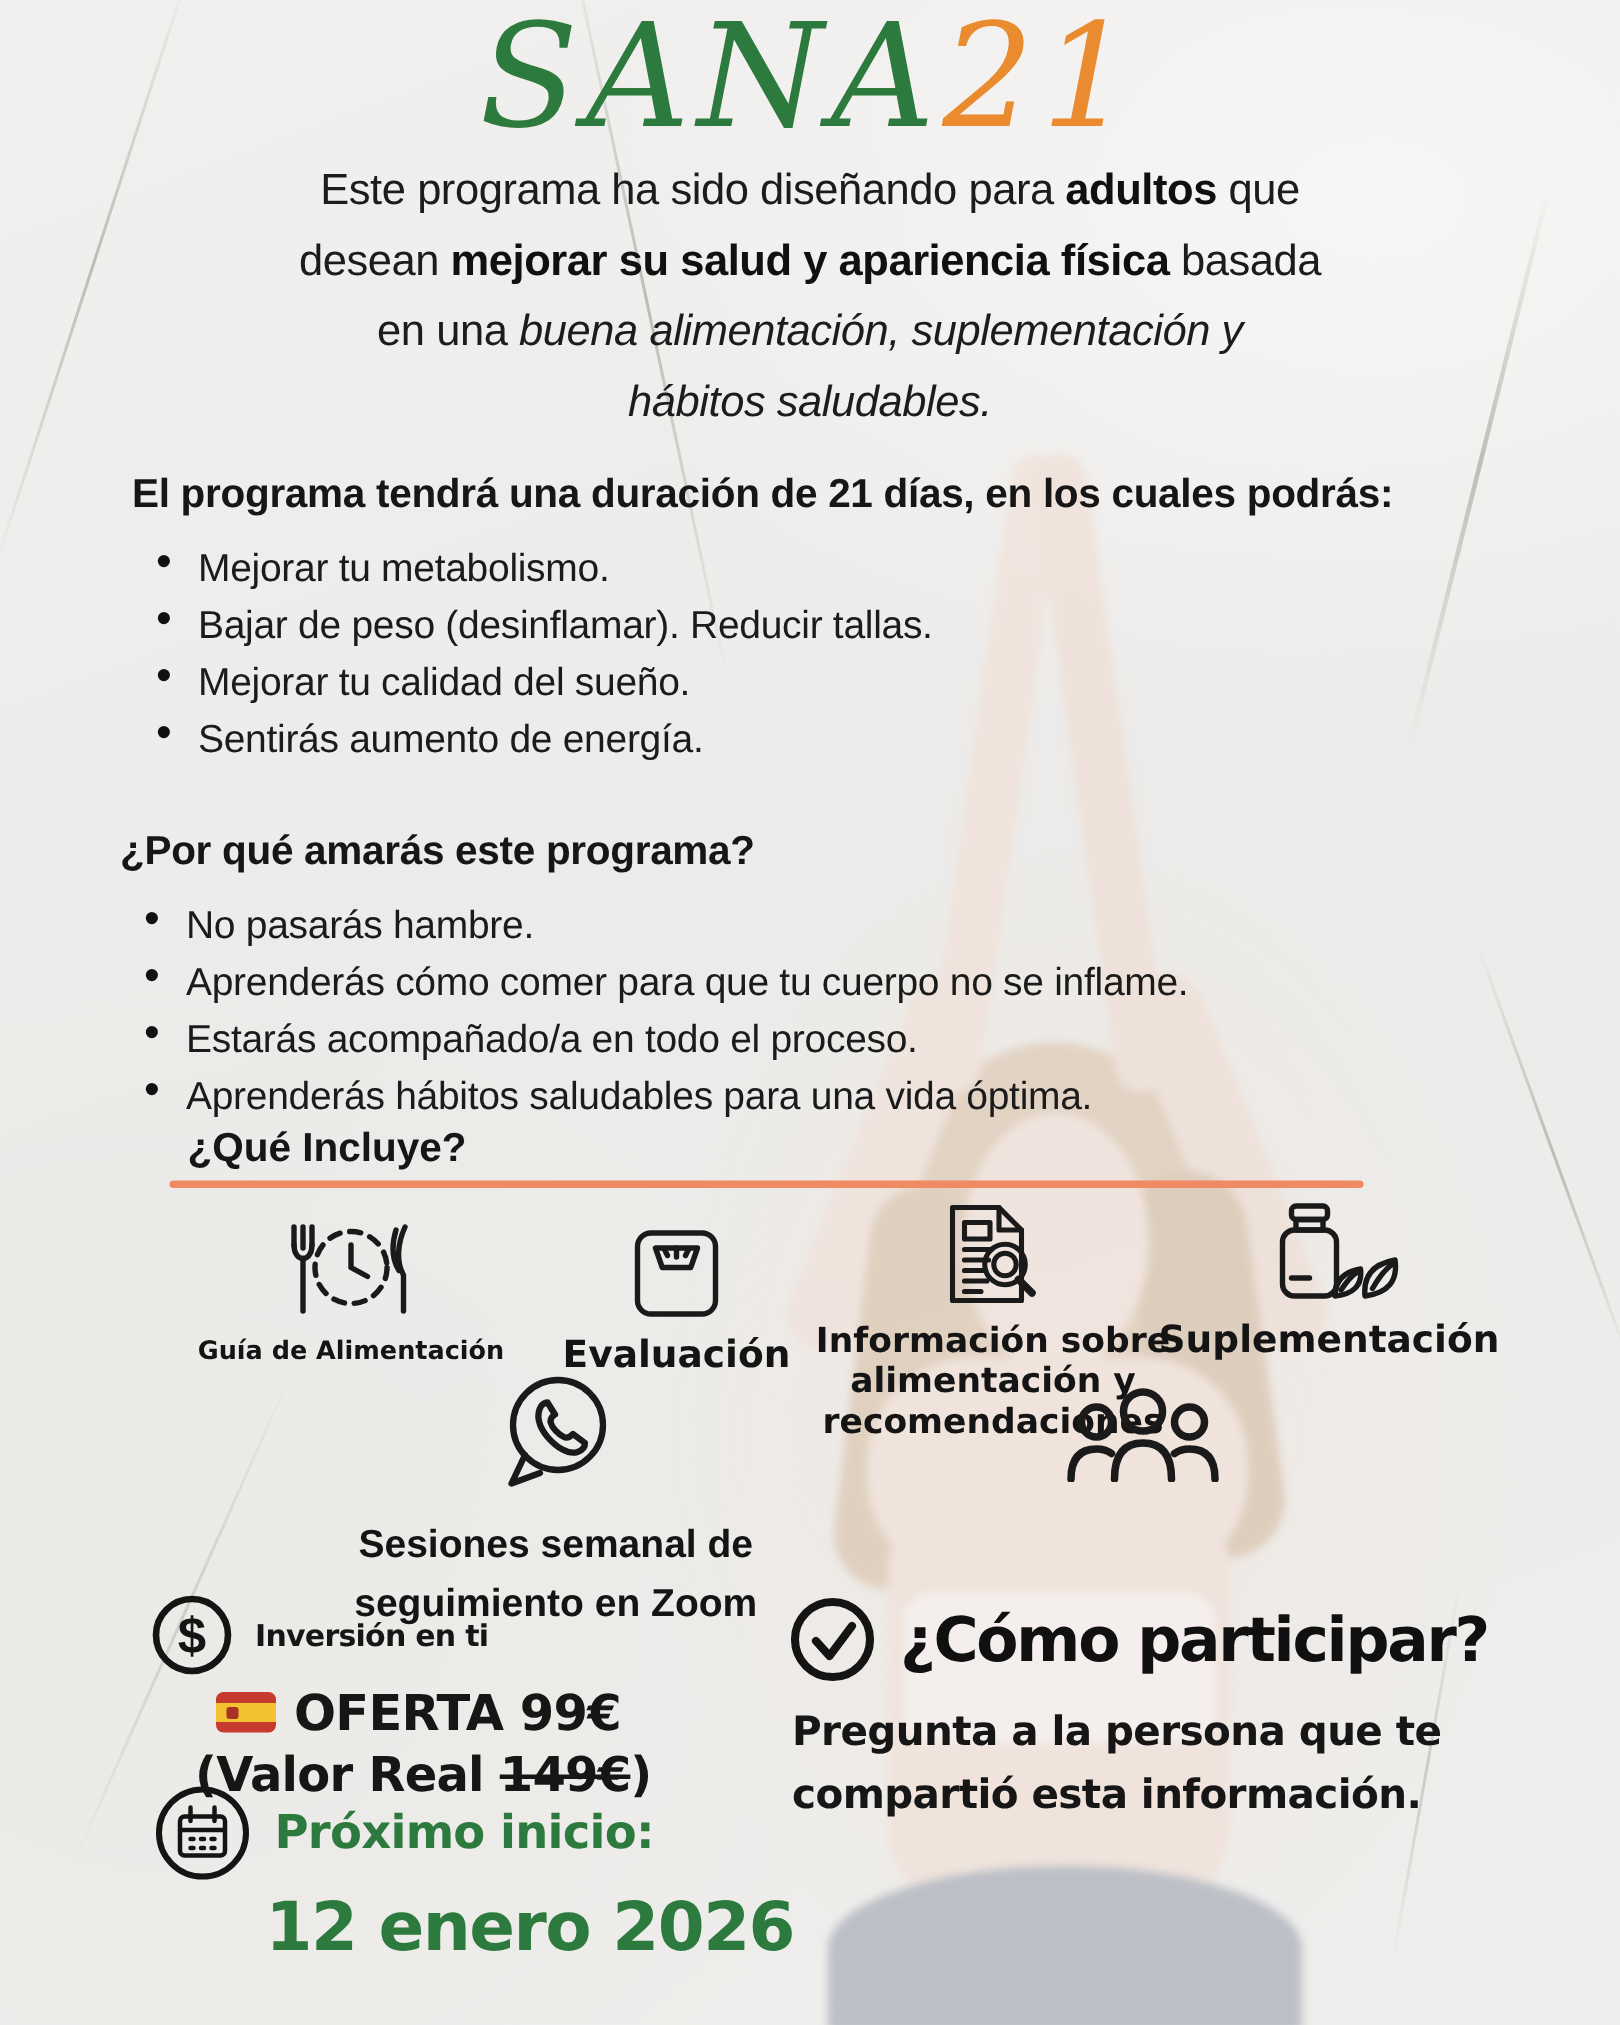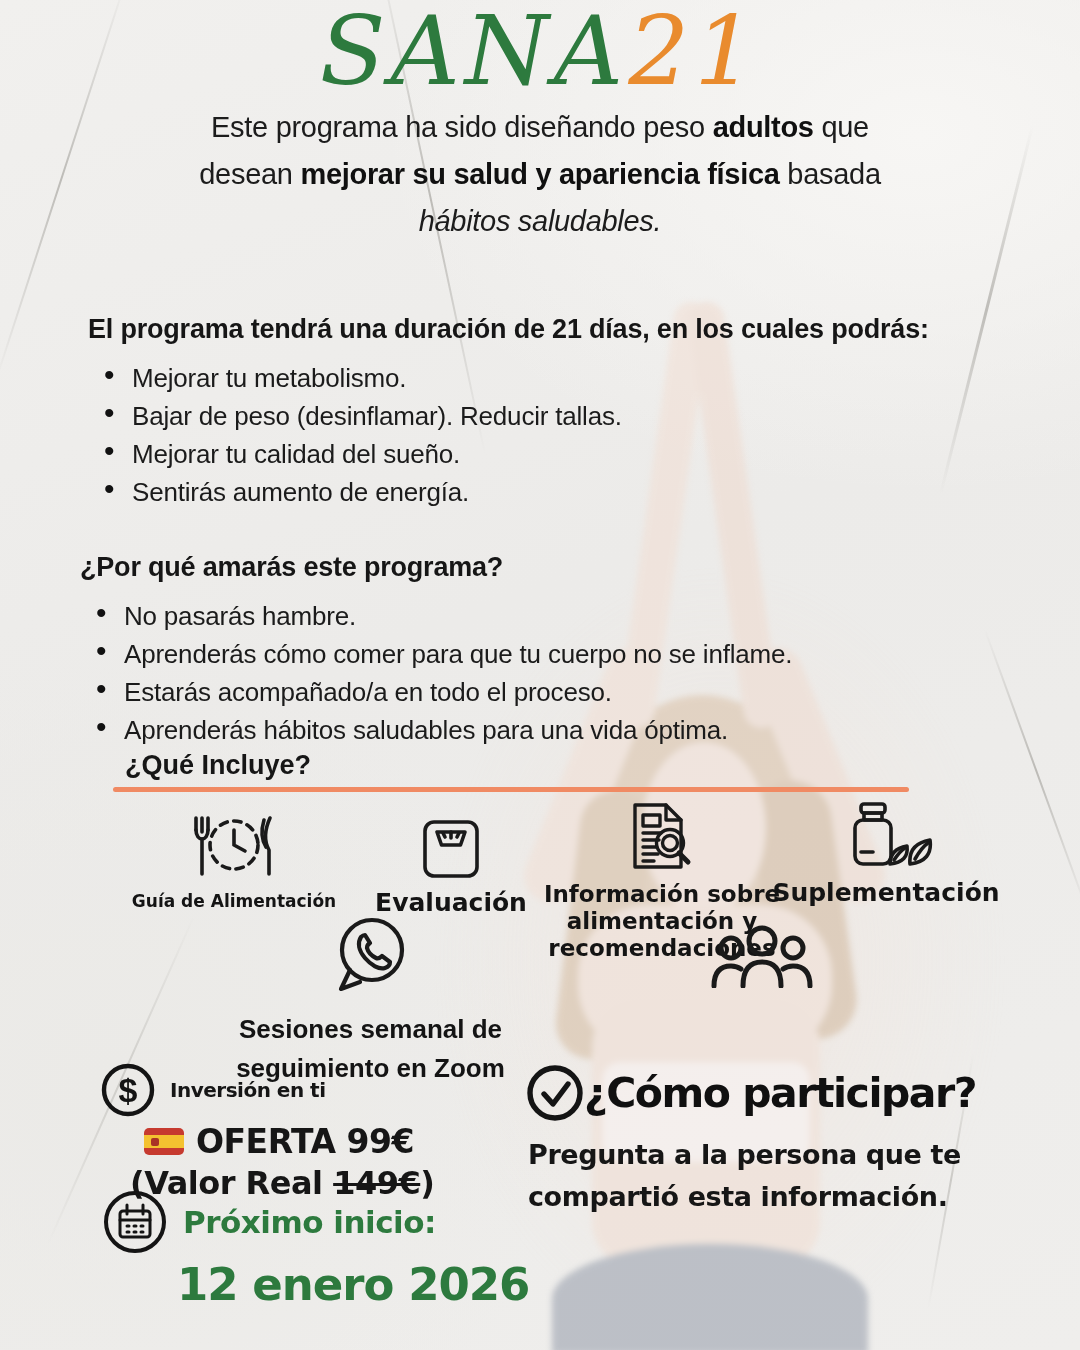--- a/index.html
+++ b/index.html
@@ -86,21 +86,21 @@
   .invest-h{font-family:"DejaVu Sans",sans-serif;font-weight:700;font-size:20px;letter-spacing:-.5px;}
   .offer-line{margin:4px 0 0 44px;display:flex;align-items:center;gap:12px;
     font-family:"DejaVu Sans",sans-serif;font-weight:700;font-size:33px;letter-spacing:-.5px;}
   .flag{width:40px;height:27px;border-radius:5px;position:relative;flex:0 0 auto;
     background:linear-gradient(180deg,#c63a2f 0 26%,#f4c230 26% 74%,#c63a2f 74% 100%);}
   .flag::after{content:"";position:absolute;left:7px;top:10px;width:8px;height:8px;border-radius:2px;background:#a93226;}
   .value-line{margin:3px 0 0 30px;font-family:"DejaVu Sans",sans-serif;font-weight:700;font-size:32px;letter-spacing:-.5px;}
   .value-old{text-decoration:line-through;text-decoration-thickness:3px;margin-top:32px;}
 
   .participate{position:absolute;left:526px;top:1064px;width:472px;}
-  .part-row{display:flex;align-items:center;}
+  .part-row{display:flex;align-items:center;gap:16px;}
   .part-h{font-family:"DejaVu Sans",sans-serif;font-weight:700;font-size:41px;letter-spacing:-1.5px;color:#101010;}
   .part-body{margin:12px 0 0 2px;font-family:"DejaVu Sans",sans-serif;font-weight:700;font-size:27px;line-height:42px;letter-spacing:-.4px;}
 
   .next{position:absolute;left:103px;top:1190px;}
   .next-row{display:flex;align-items:center;gap:16px;}
   .next-label{color:#2d7a3e;font-family:"DejaVu Sans",sans-serif;font-weight:700;font-size:31px;letter-spacing:-.5px;}
   .next-date{color:#2d7a3e;font-family:"DejaVu Sans",sans-serif;font-weight:700;font-size:45px;letter-spacing:-1px;margin:4px 0 0 74px;}
 </style>
 </head>
 <body>
@@ -128,22 +128,23 @@
     <div class="torso"></div>
     <div class="bra"></div>
     <div class="leggings"></div>
   </div>
 
   <div class="content">
 
     <div class="title"><span class="tg">SANA</span><span class="to">21</span></div>
 
     <div class="intro">
-      <div><span>Este programa ha sido diseñando peso </span><span class="b">adultos</span><span> que</span></div>
+      <div><span>Este programa ha sido diseñando para </span><span class="b">adultos</span><span> que</span></div>
       <div><span>desean </span><span class="b">mejorar su salud y apariencia física</span><span> basada</span></div>
+      <div><span>en una </span><span class="i">buena alimentación, suplementación y</span></div>
       <div><span class="i">hábitos saludables.</span></div>
     </div>
 
     <div class="sec sec-duration">
       <div class="sec-h">El programa tendrá una duración de 21 días, en los cuales podrás:</div>
       <ul class="bullets">
         <li>Mejorar tu metabolismo.</li>
         <li>Bajar de peso (desinflamar). Reducir tallas.</li>
         <li>Mejorar tu calidad del sueño.</li>
         <li>Sentirás aumento de energía.</li>

